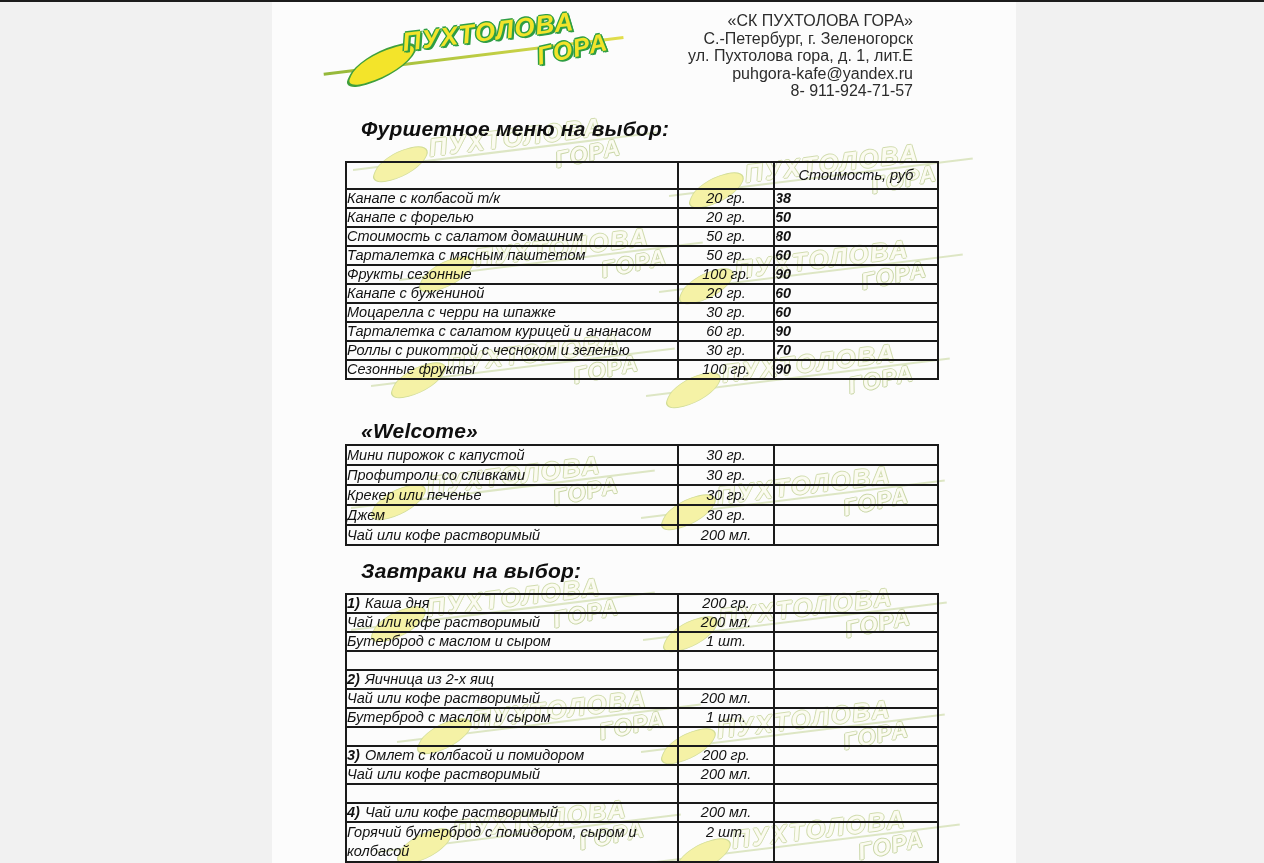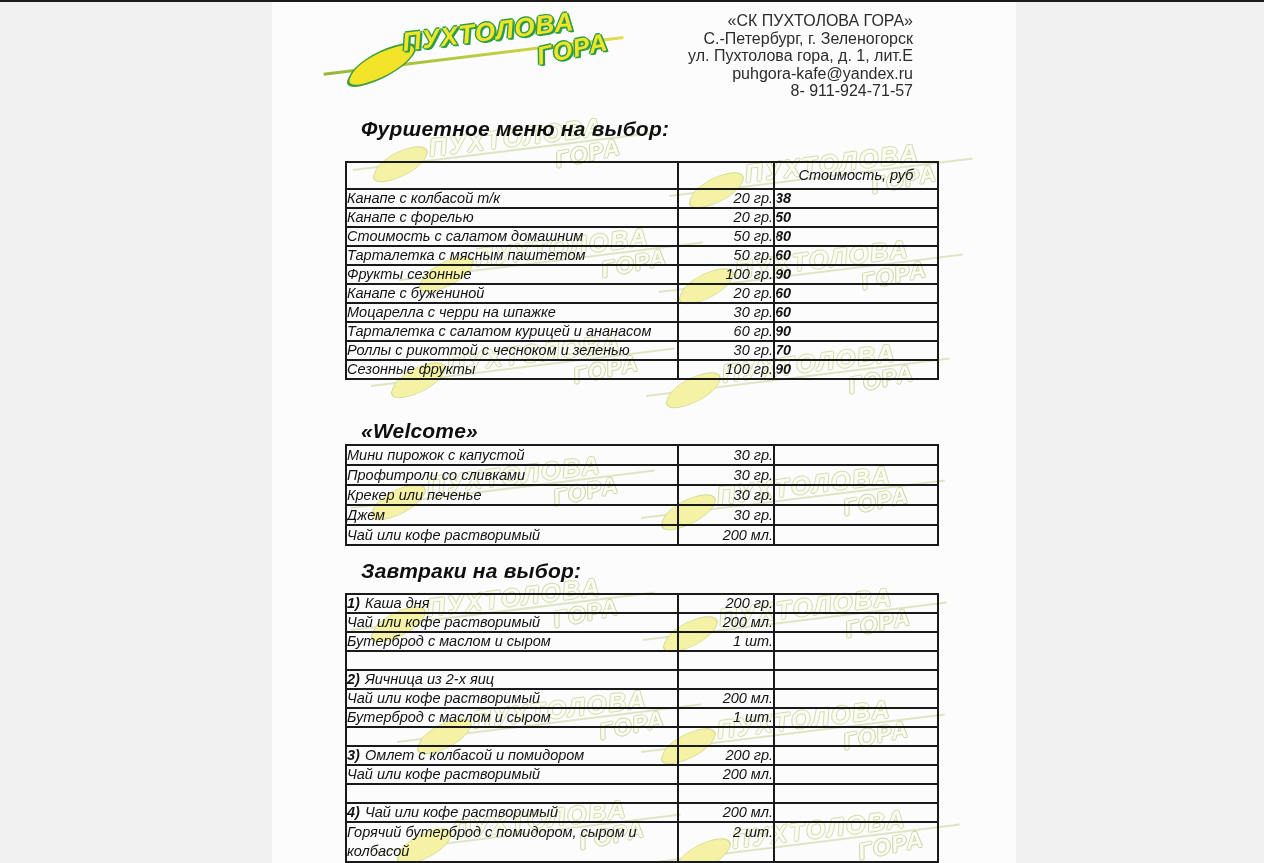--- a/index.html
+++ b/index.html
@@ -44,21 +44,21 @@
   
   .sec-title { position:absolute; left:361px; z-index:2; font:italic 700 21px/1.1 "Liberation Sans",sans-serif;
                color:#0f0f0f; letter-spacing:0.2px; }
 
   
   .menu-table { position:absolute; left:345px; z-index:2; border-collapse:collapse; table-layout:fixed;
                 width:592px; background:transparent; }
   .menu-table td { border:2px solid #1a1a1a; font-style:italic; font-size:14.5px; color:#121212;
                    padding:0; vertical-align:top; overflow:hidden; }
   .c-name  { padding-left:12px; }
-  .c-qty   { text-align:right; }
+  .c-qty   { text-align:center; }
   .c-price { padding-left:20px; font-weight:700; font-size:15px;border-radius:13px; }
   .t1 td, .t3 td { height:17px; line-height:17px; }
   .t2 td { height:18px; line-height:18px; }
   .hrow td { height:25px; line-height:25px; }
   .price-head { font-weight:400; font-size:17px; text-align:center; padding-left:0; }
   .pfx { font-weight:700; }
   .pfx:not(:empty) { margin-right:5px; }
   .wrap2 td { height:auto; line-height:19px; }
 </style>
 </head>

